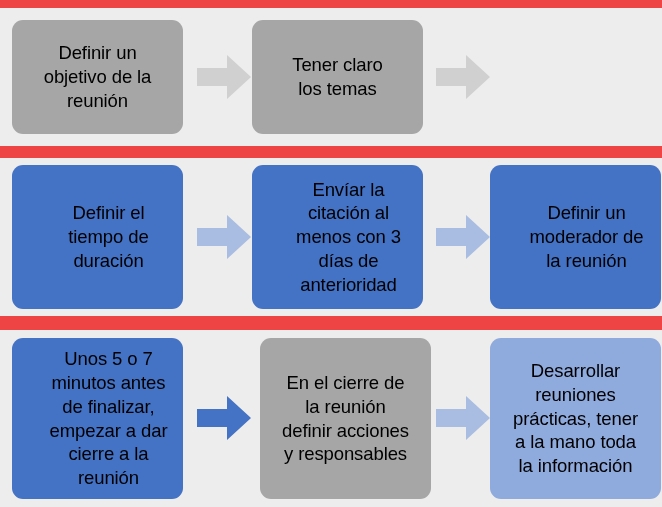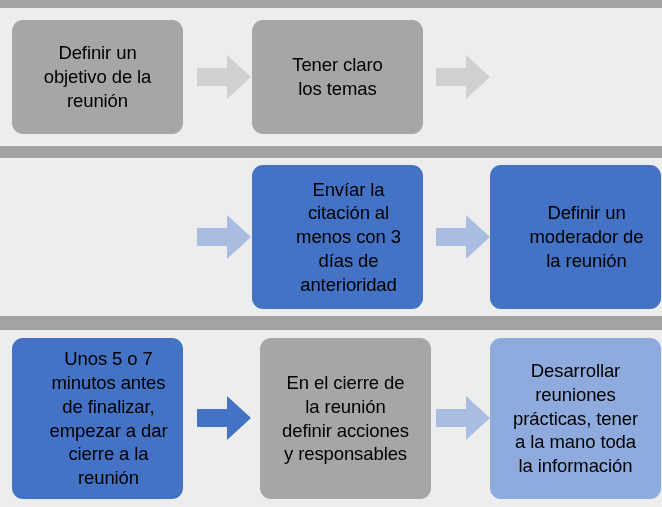--- a/index.html
+++ b/index.html
@@ -10,21 +10,21 @@
     width: 662px;
     height: 507px;
     background: #ffffff;
     font-family: "Liberation Sans", sans-serif;
     overflow: hidden;
   }
   .flow-diagram {
     position: relative;
     width: 662px;
     height: 507px;
-    background: #a3a3a3;
+    background: #ef4444;
   }
 
   
   .row-band {
     position: absolute;
     left: 0;
     width: 662px;
     background: #ededed;
   }
   #row-band-1 { top: 8px;   height: 138px; }
@@ -103,20 +103,23 @@
   <div class="node gray" id="node-r1c2">Tener claro
 los temas</div>
 
   <div class="arrow" id="arrow-r1a2">
     <svg viewBox="0 0 54 50" xmlns="http://www.w3.org/2000/svg" aria-hidden="true">
       <polygon points="0,16 30,16 30,3 54,25 30,47 30,34 0,34" fill="#d0d0d0"></polygon>
     </svg>
   </div>
 
 
+  <div class="node blue" id="node-r2c1">Definir el
+tiempo de
+duración</div>
 
   <div class="arrow" id="arrow-r2a1">
     <svg viewBox="0 0 54 50" xmlns="http://www.w3.org/2000/svg" aria-hidden="true">
       <polygon points="0,16 30,16 30,3 54,25 30,47 30,34 0,34" fill="#a9bde2"></polygon>
     </svg>
   </div>
 
   <div class="node blue" id="node-r2c2">Envíar la
 citación al
 menos con 3

